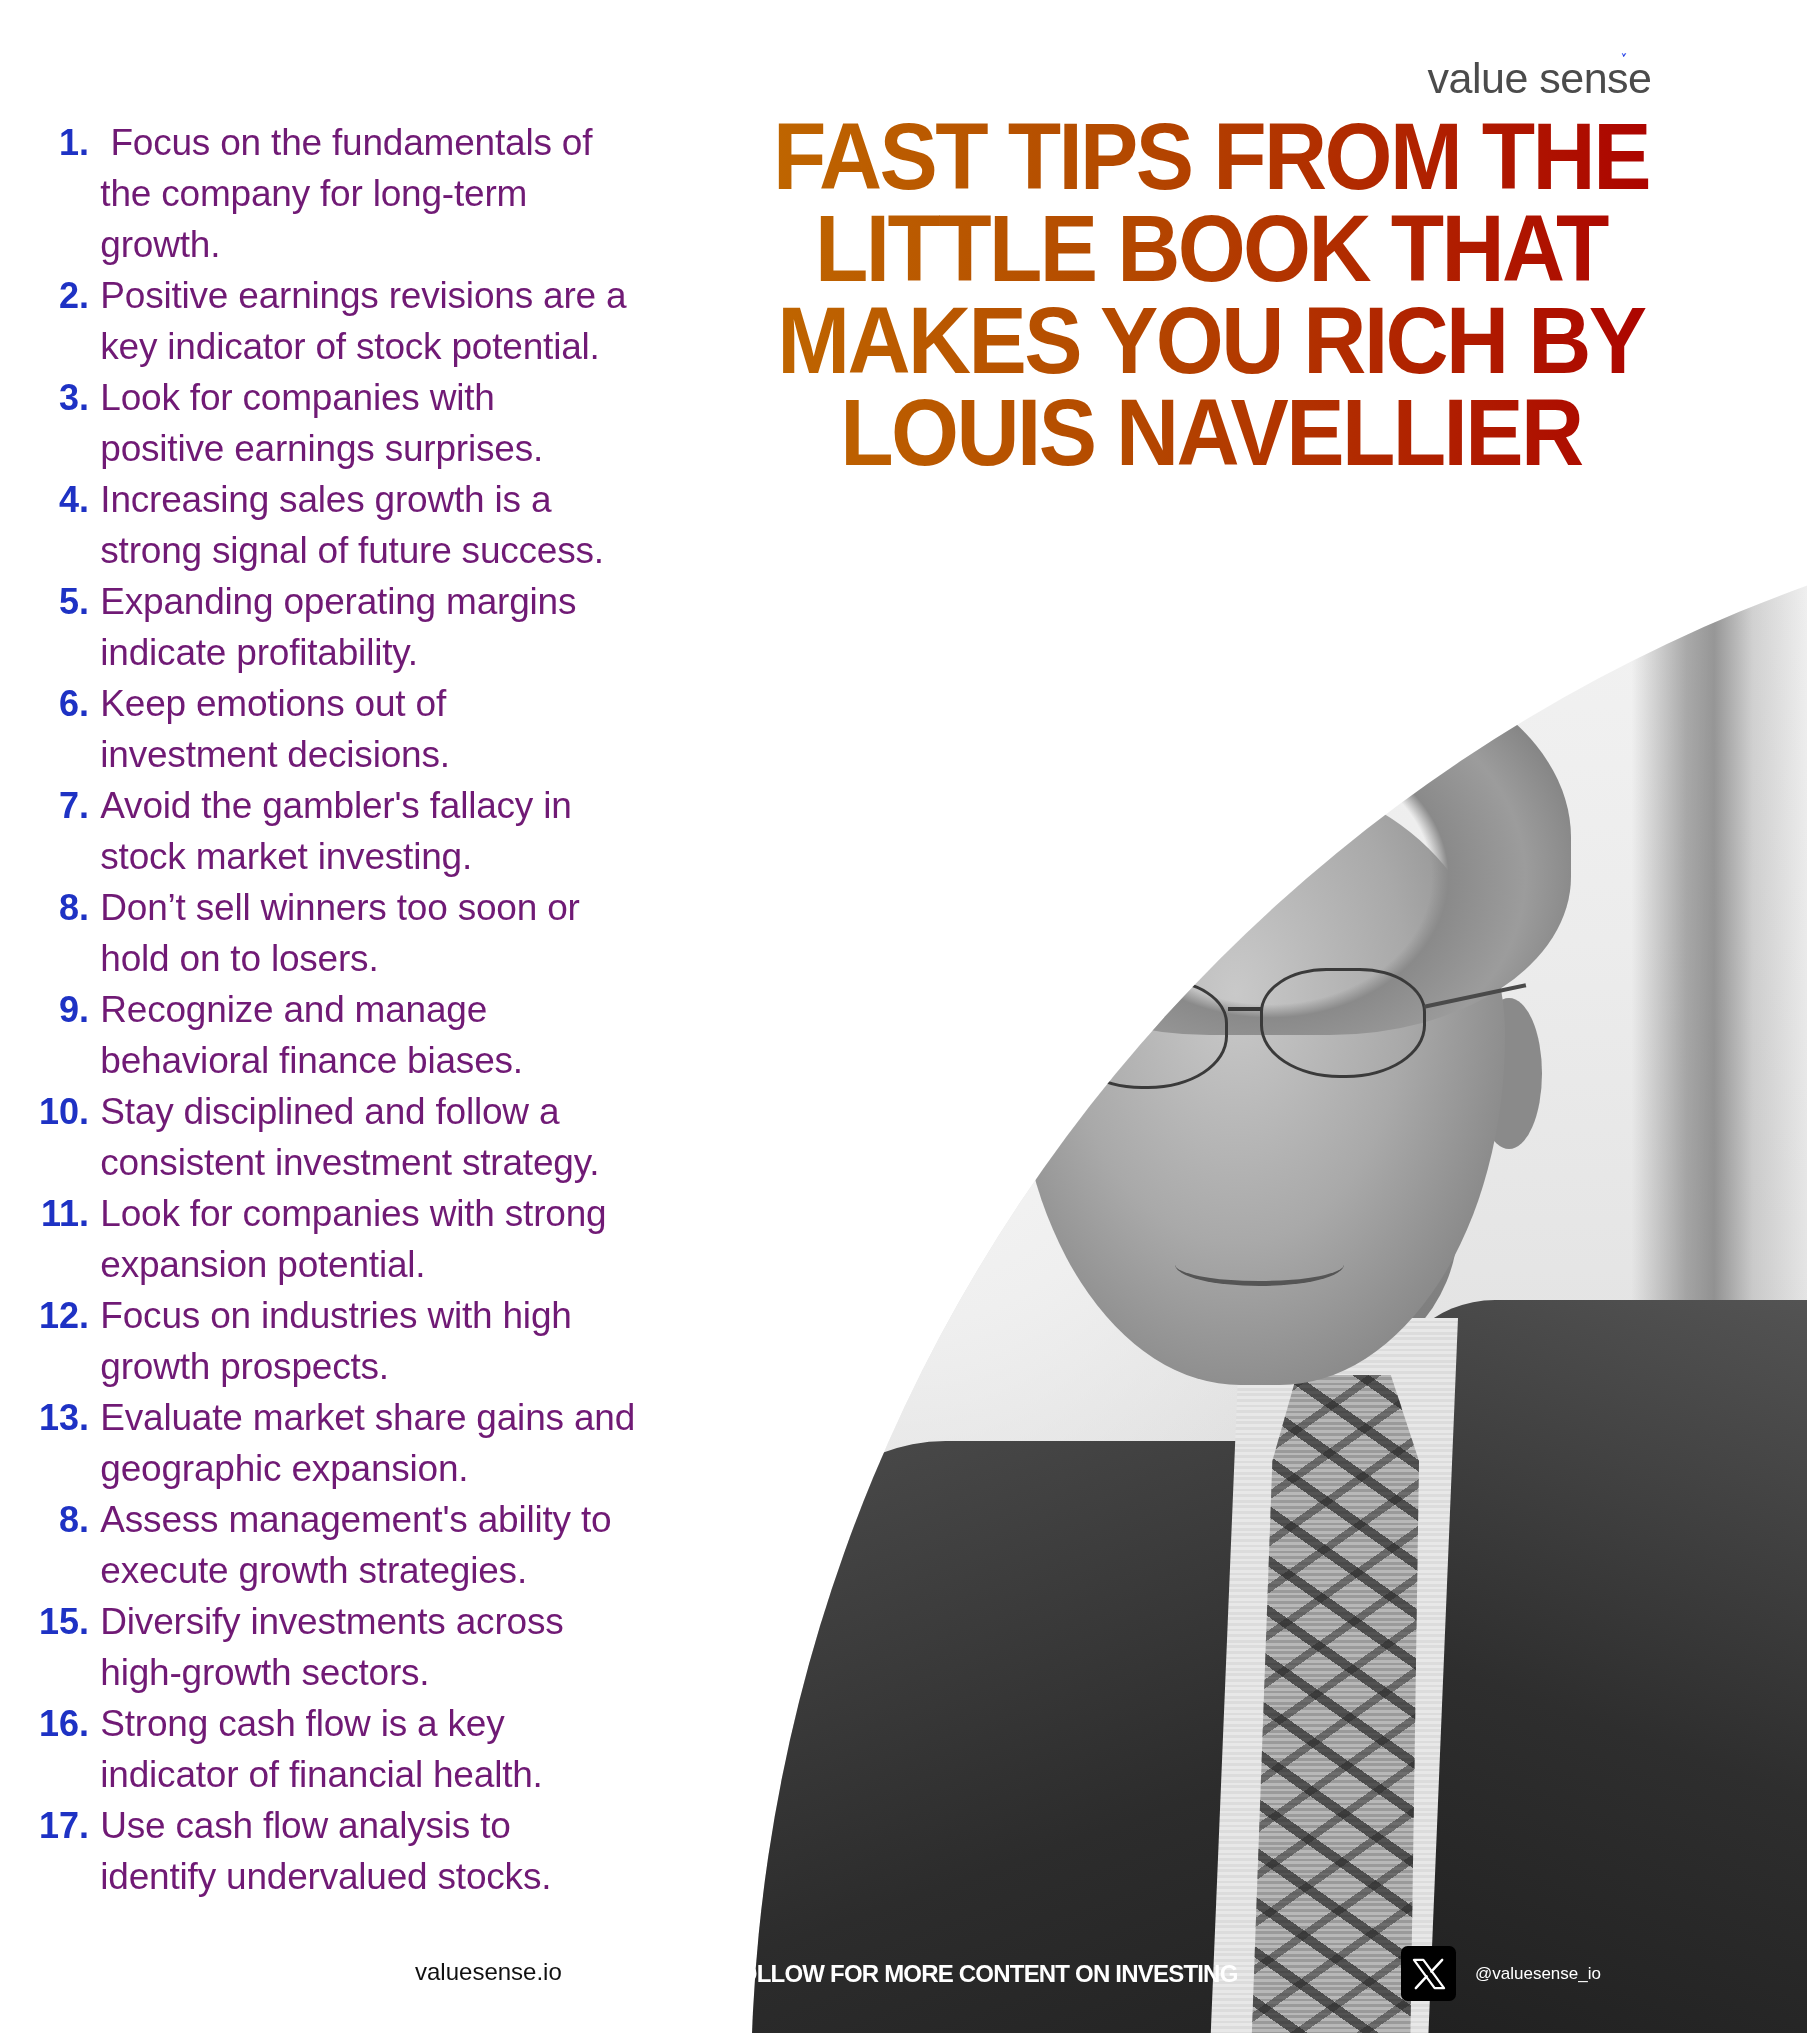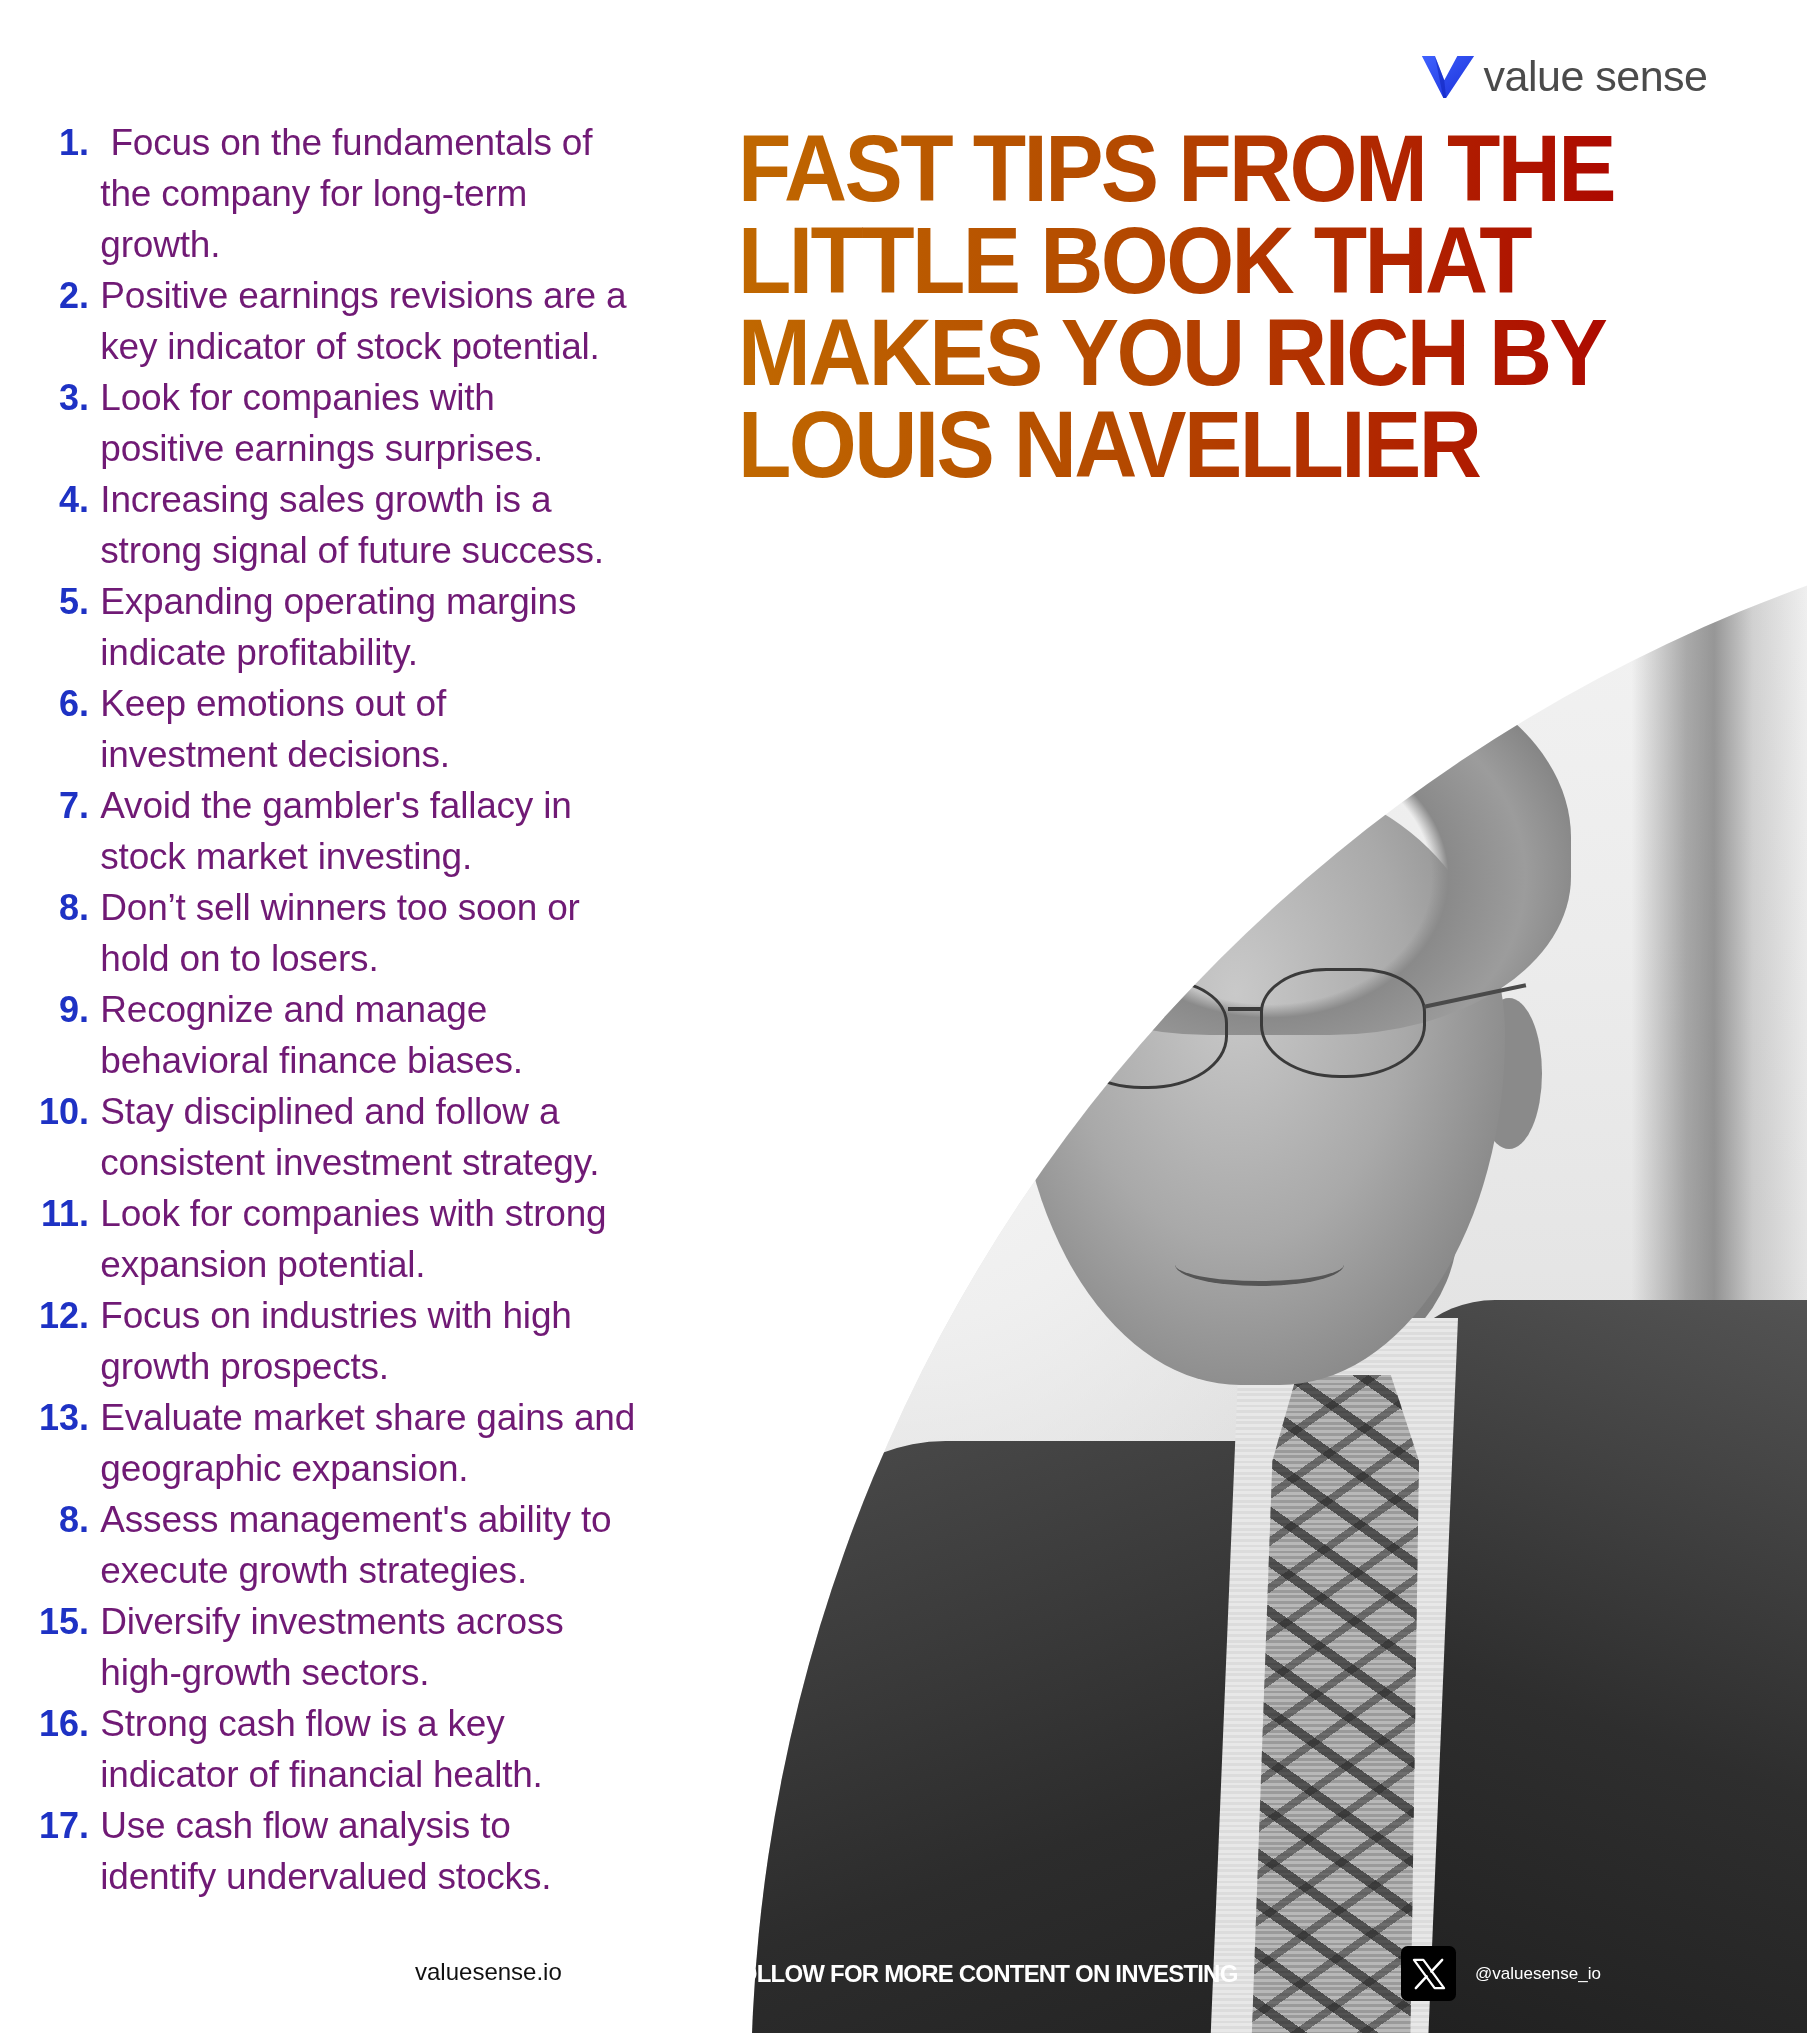--- a/index.html
+++ b/index.html
@@ -30,26 +30,26 @@
   .photo .ear-r { position:absolute; left:772px; top:527px; width:66px; height:151px; background:#8a8a8a; border-radius:50%; }
   .photo .glasses { position:absolute; left:339px; top:508px; width:452px; height:132px; }
   .photo .lens { position:absolute; top:0; width:160px; height:104px; border:3.8px solid #3a3a3a; border-radius:40% 40% 48% 48%; }
   .photo .lens.l { left:19px; }
   .photo .lens.r { left:217px; top:-11.3px; }
   .photo .bridge { position:absolute; left:185px; top:28px; width:34px; height:3.8px; background:#3a3a3a; }
   .photo .arm { position:absolute; left:380px; top:15px; width:104px; height:3.8px; background:#4a4a4a; transform:rotate(-12deg); }
   .photo .mouth { position:absolute; left:471px; top:772px; width:169px; height:38px; border-bottom:5.6px solid #555; border-radius:0 0 50% 50%; }
 
   
-  .logo { position:absolute; left:1420px; top:53px; height:47px; display:flex; align-items:center; }
+  .logo { position:absolute; left:1420px; top:53px; height:47px; display:flex; align-items:flex-end;flex-direction:column; }
   .logo-mark { width:56px; height:45px; }
   .logo-text { margin-left:7.5px; font-size:43px; color:#4b4b4b; letter-spacing:-0.5px; line-height:1; }
 
   
-  .title { position:absolute; left:738px; top:123px; width:1017px; }
+  .title { position:absolute; left:738px; top:111px; width:1017px;text-align:center; }
   .title-line { display:block; font-weight:700; font-size:94px; line-height:92px; letter-spacing:-2.8px; white-space:nowrap;
     background:linear-gradient(90deg,#c06800 0%,#b44a00 40%,#b01e00 75%,#ac0000 100%);
     -webkit-background-clip:text; background-clip:text; color:transparent;
     transform:scaleX(0.93); transform-origin:left center; }
 
   
   .tips { position:absolute; left:0; top:117px; width:697px; list-style:none; margin:0; padding:0; }
   .tip { display:flex; align-items:flex-start; }
   .tip-num { width:89px; text-align:right; font-weight:700; font-size:36px; line-height:51px; color:#1e32c4; flex:none; }
   .tip-text { padding-left:11.3px; font-size:37px; line-height:51px; color:#701a75; width:584px; letter-spacing:-0.2px; }

